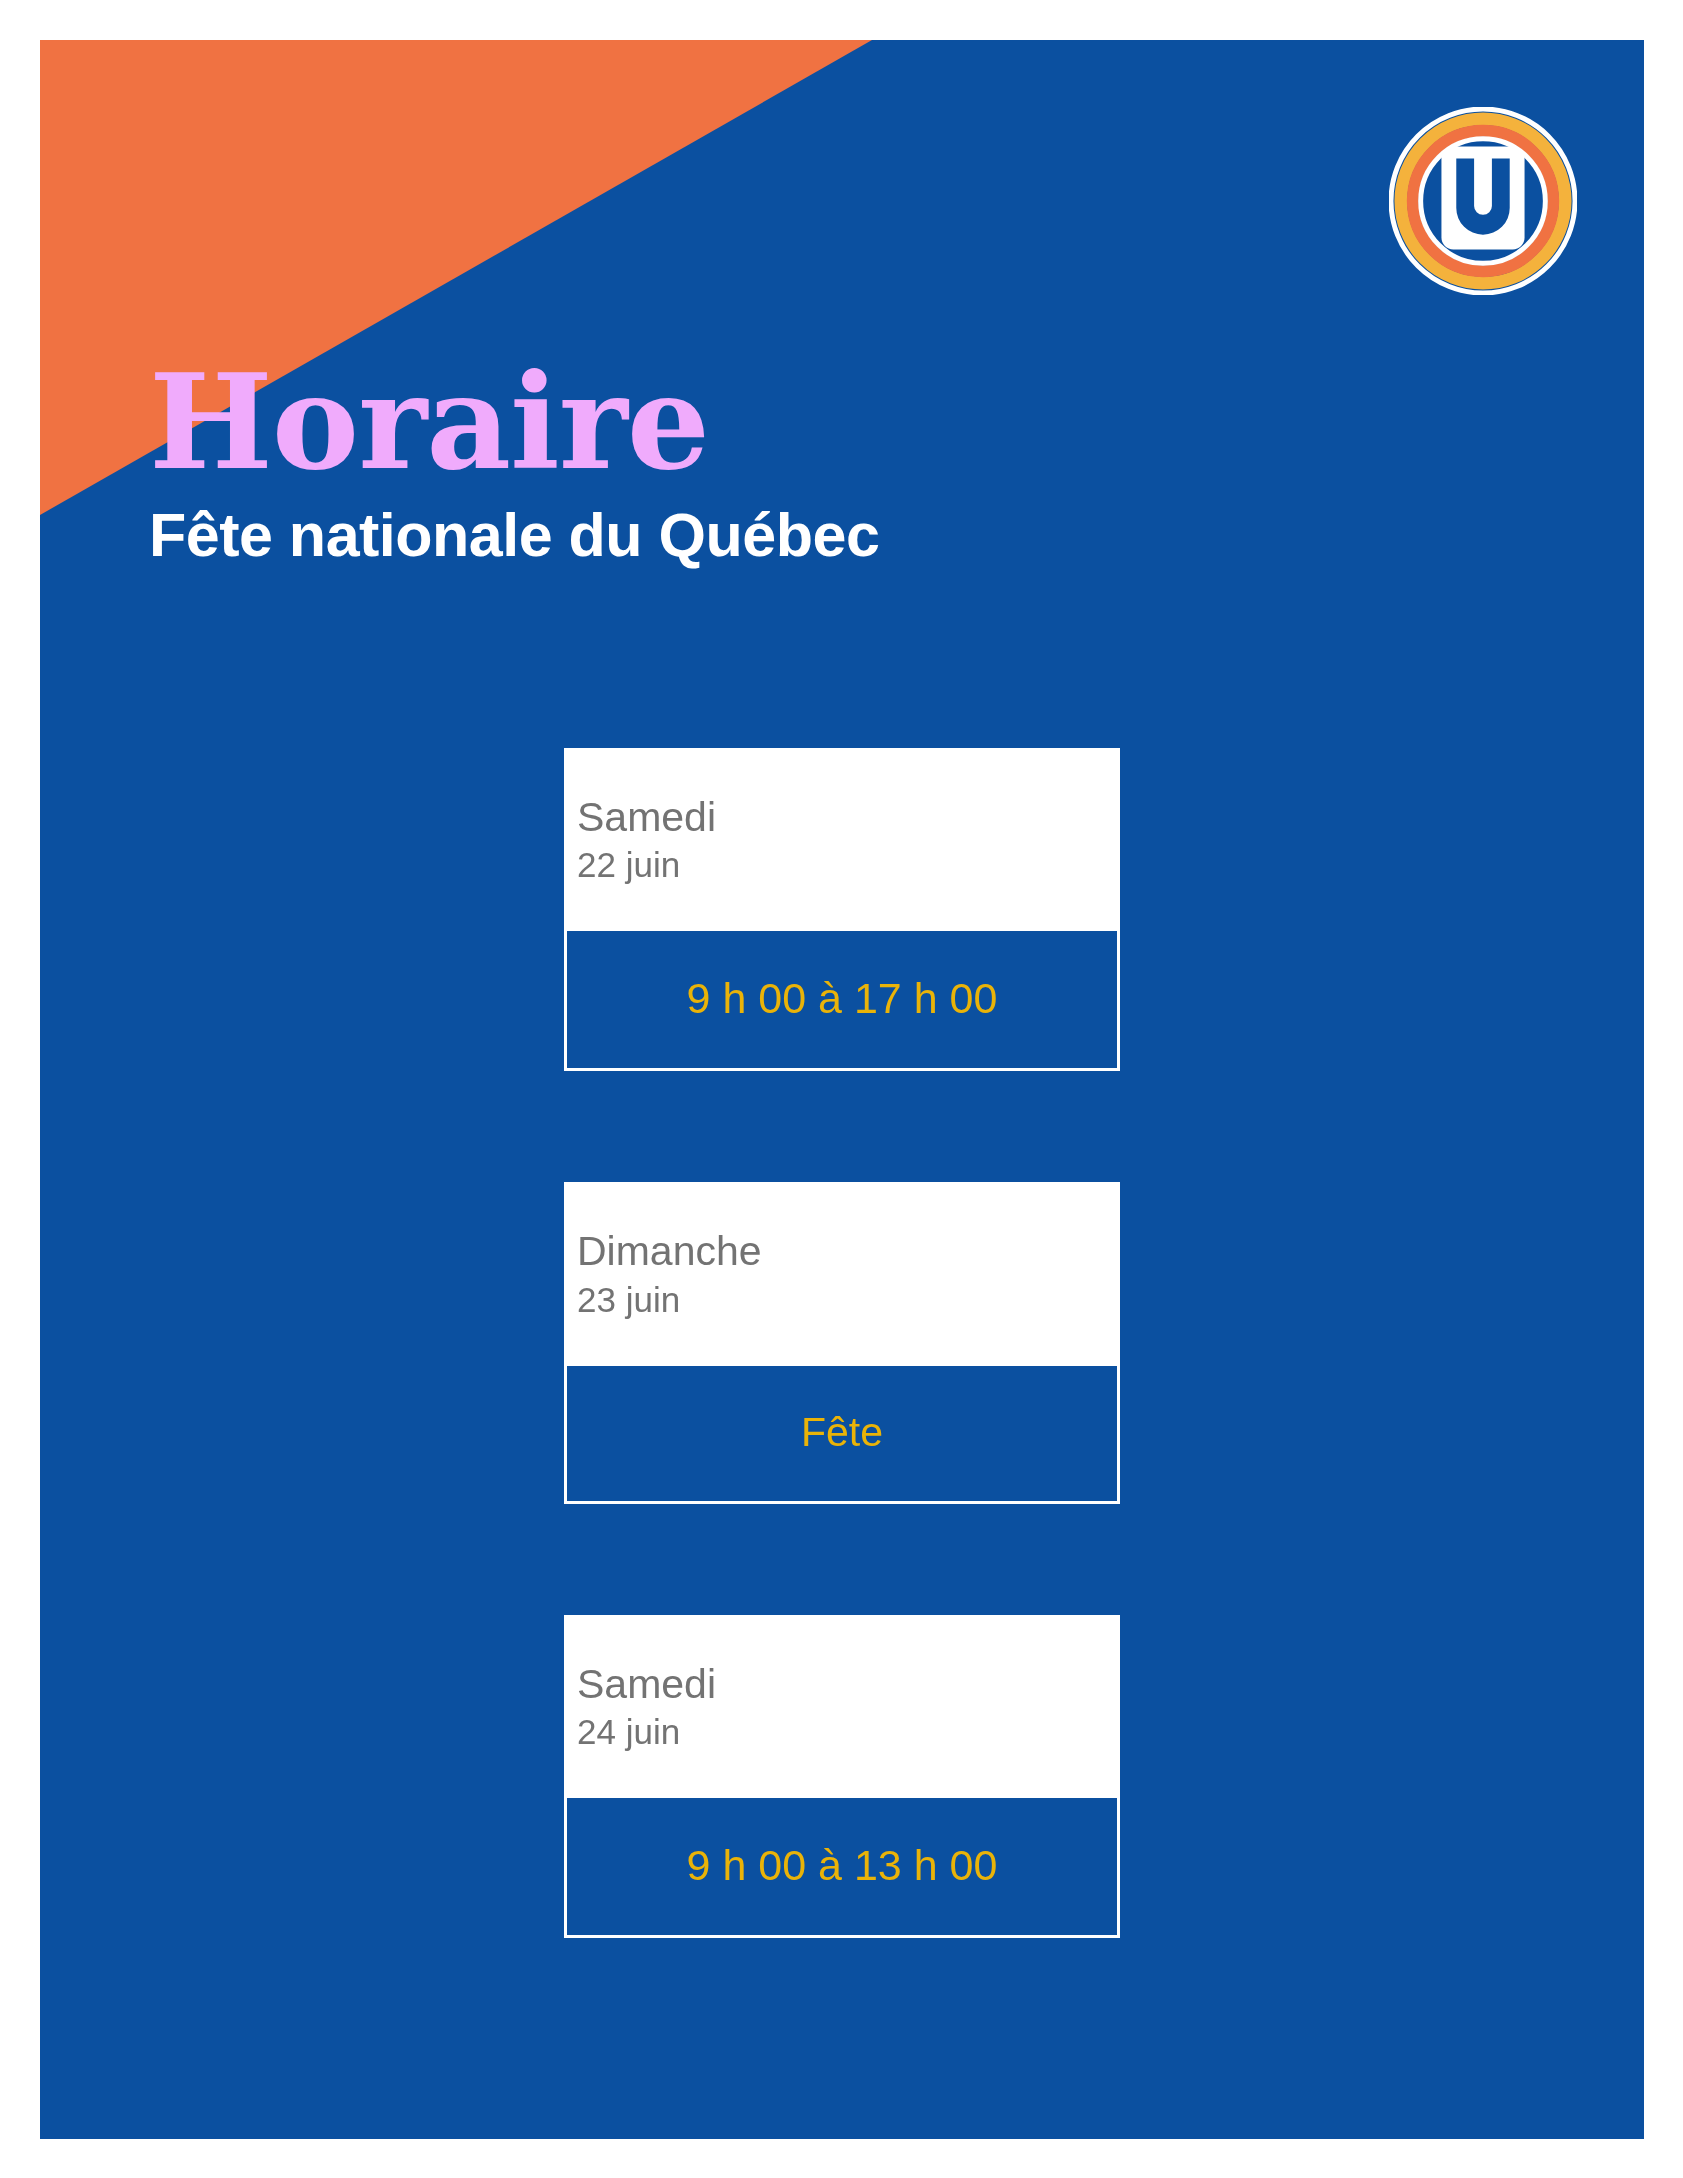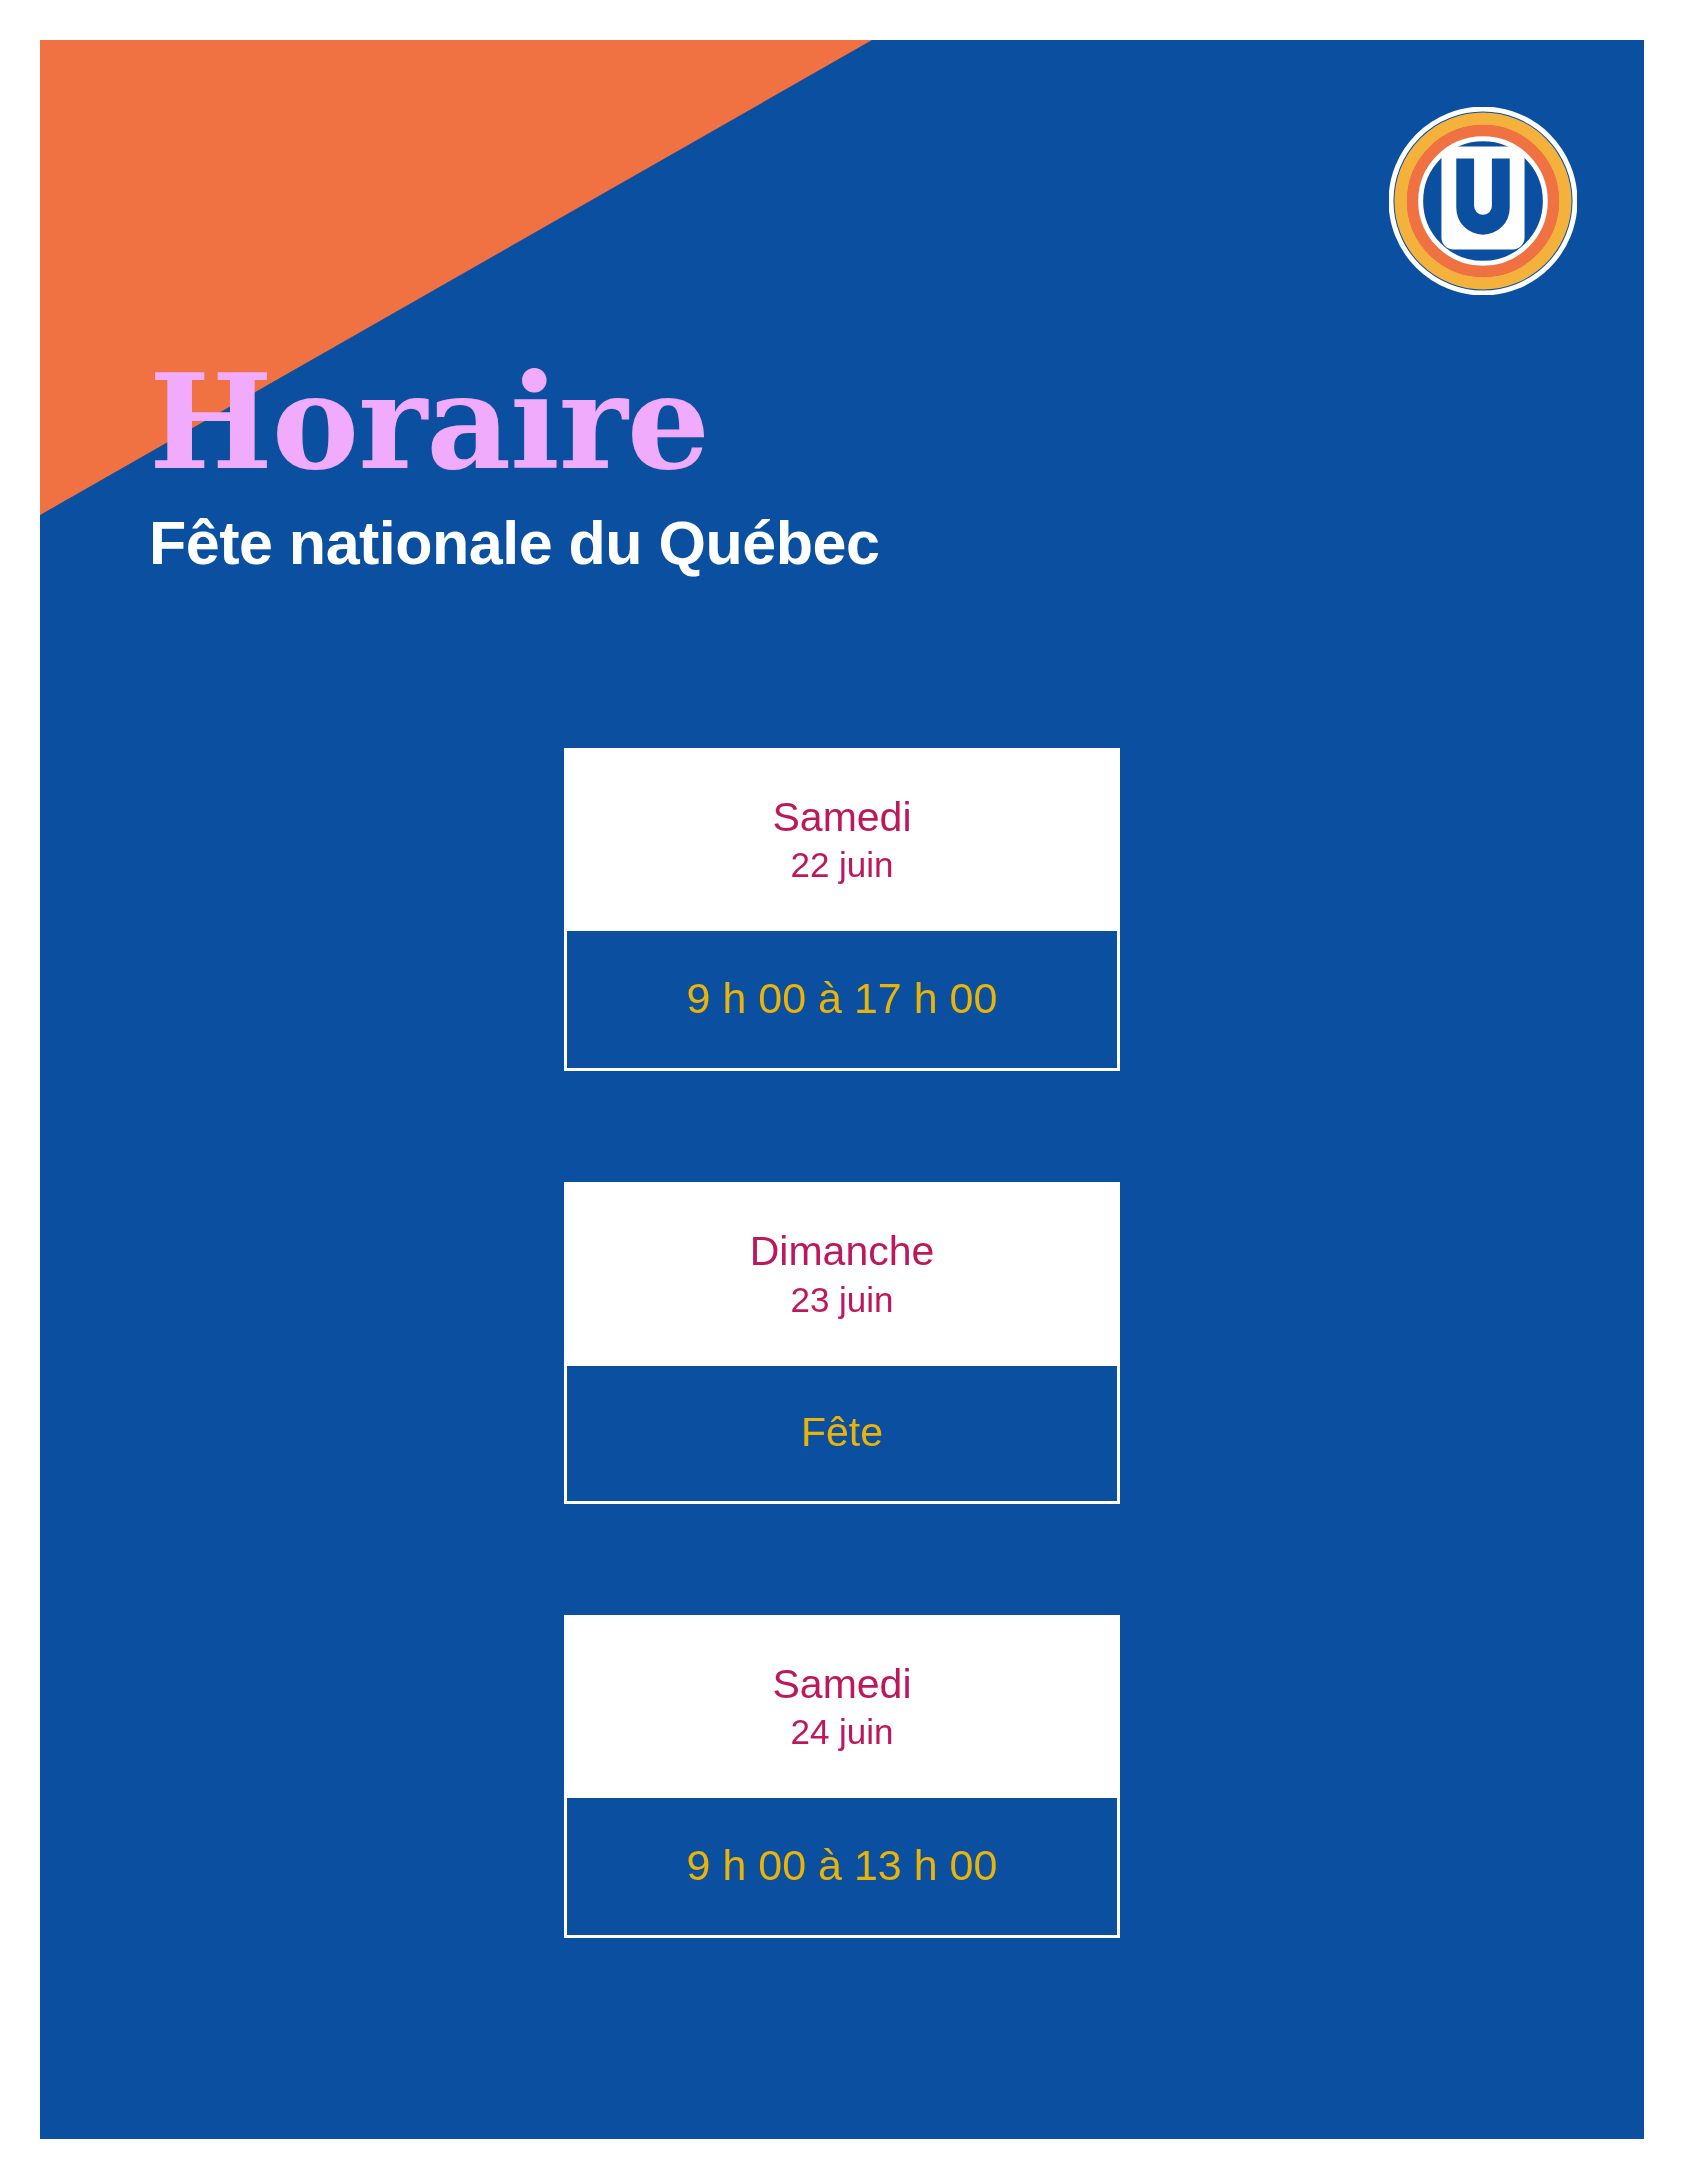--- a/index.html
+++ b/index.html
@@ -61,43 +61,42 @@
     color: #f0abfc;
     letter-spacing: -1px;
     margin: 0;
   }
   .subtitle {
     font-family: "Liberation Sans", sans-serif;
     font-weight: bold;
     font-size: 61px;
     line-height: 1.1;
     color: #FFFFFF;
-    margin: 22px 0 0 0;
+    margin: 14px 0 0 0;
     letter-spacing: -0.5px;
   }
 
   
   .cards {
     position: absolute;
     left: 0;
     top: 708px;
     width: 1604px;
   }
   .card {
     width: 556px;
     margin: 0 auto 111px auto;
     border: 3px solid #FFFFFF;
     box-sizing: border-box;
   }
   .card:last-child { margin-bottom: 0; }
 
   .card-day {
     background: #FFFFFF;
-    color: #be185d;
-    text-align: center;
+    color: #737373;
     padding: 40px 10px 40px 10px;
   }
   .card-day .day-name {
     display: block;
     font-size: 41px;
     line-height: 1.28;
     font-weight: normal;
   }
   .card-day .day-date {
     display: block;

